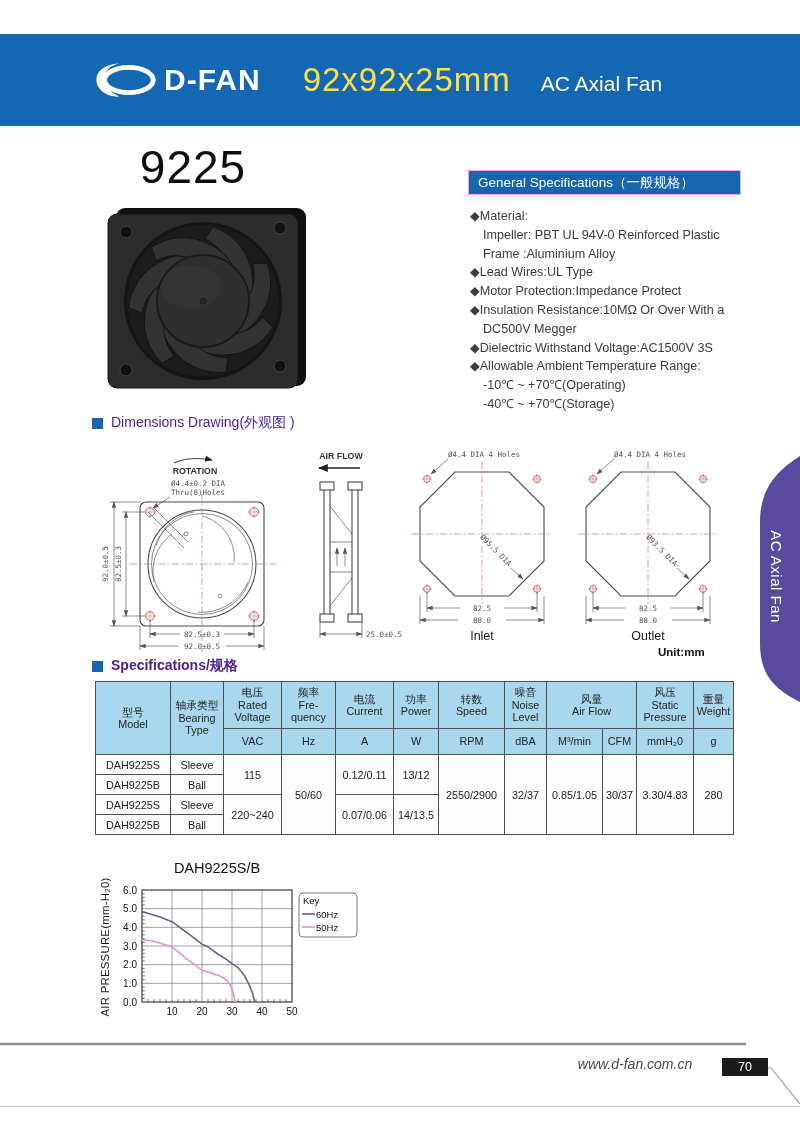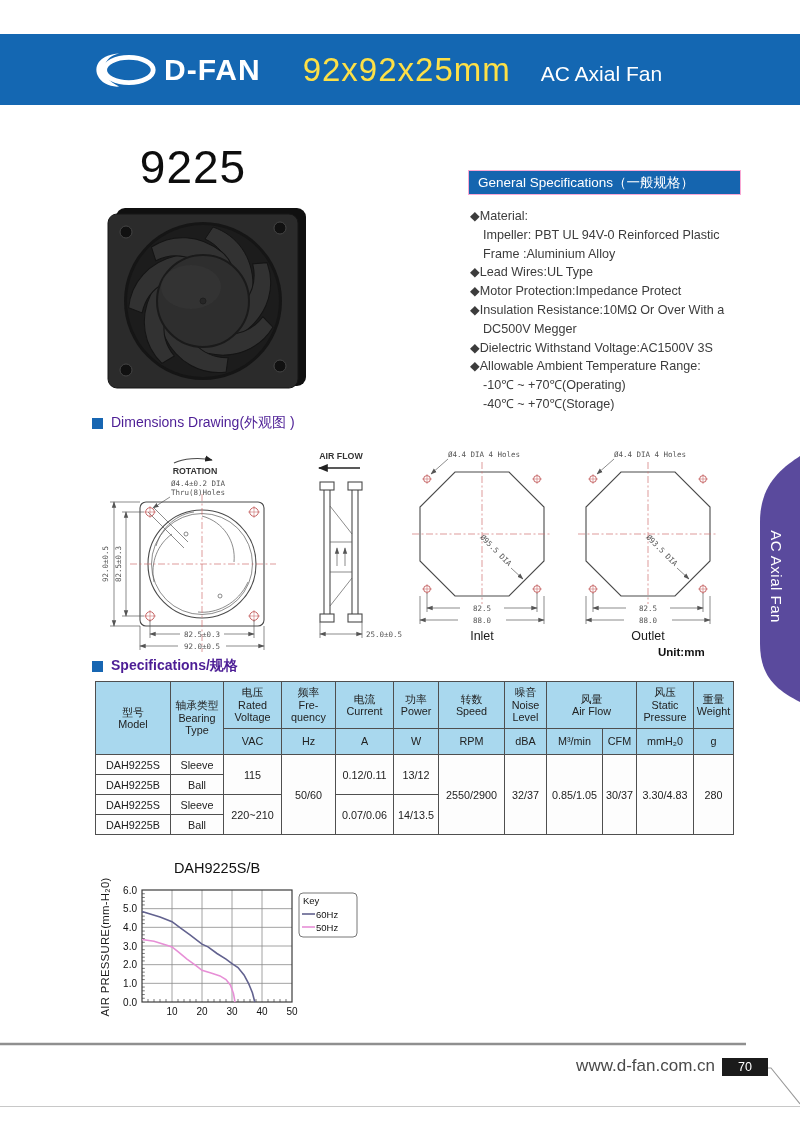--- a/index.html
+++ b/index.html
@@ -1,19 +1,19 @@
 <!DOCTYPE html>
 <html><head>
 <meta charset="utf-8">
 <style>
   html,body{margin:0;padding:0;background:#e8e8e8;}
   .page{position:relative;width:800px;height:1131px;background:#fff;overflow:hidden;
         font-family:"Liberation Sans",sans-serif;}
   
-  .topbar{position:absolute;left:0;top:34px;width:800px;height:71px;background:#1467b2;
+  .topbar{position:absolute;left:0;top:34px;width:800px;height:92px;background:#1467b2;
           display:flex;align-items:center;text-align:right;}
   .logo{display:flex;align-items:center;margin-left:90px;}
   .logo-text{color:#fff;font-size:30px;font-weight:bold;letter-spacing:1px;margin-left:4px;}
   .size-title{color:#fde047;font-size:33px;font-weight:400;margin-left:42px;letter-spacing:1px;}
   .subtitle{color:#fff;font-size:21px;margin-left:30px;margin-top:8px;}
   
   .model-number{position:absolute;left:108px;top:140px;width:170px;text-align:center;
                 font-size:46px;color:#0d0d0d;letter-spacing:1px;}
   .fan-photo{position:absolute;left:100px;top:202px;}
   
@@ -49,22 +49,22 @@
   .spec-table tr.r2{height:26px;padding-left:7px;}
   .spec-table tr.b{height:20px;}
   
   .chart-title{position:absolute;left:140px;top:860px;width:154px;text-align:center;
                font-size:14.5px;color:#111;}
   .chart-ylabel{position:absolute;left:20px;top:941px;width:170px;text-align:center;
                 transform:rotate(-90deg);font-size:11.3px;color:#1a1a1a;letter-spacing:.3px;}
   .curve-svg{position:absolute;left:90px;top:880px;font-family:"Liberation Sans",sans-serif;}
   
   .footer-svg{position:absolute;left:0;top:1040px;}
-  .site{position:absolute;left:555px;top:1056px;width:160px;text-align:right;
-        font-size:17px;color:#4a4a4a;}
+  .site{position:absolute;left:555px;top:1056px;width:160px;text-align:center;
+        font-size:14px;color:#4a4a4a;font-style:italic;}
   .pagenum{position:absolute;left:722px;top:1058px;width:46px;height:18px;background:#1b1b1b;
            color:#fff;font-size:12.5px;line-height:18px;text-align:center;}
   svg text{font-family:"Liberation Sans",sans-serif;}
 </style>
 </head>
 <body>
 
 <div class="page">
 
   <div class="topbar">
@@ -359,21 +359,21 @@
         <td rowspan="4">3.30/4.83</td>
         <td rowspan="4">280</td>
       </tr>
       <tr class="b">
         <td>DAH9225B</td>
         <td>Ball</td>
       </tr>
       <tr class="b">
         <td>DAH9225S</td>
         <td>Sleeve</td>
-        <td rowspan="2">220~210</td>
+        <td rowspan="2">220~240</td>
         <td rowspan="2">0.07/0.06</td>
         <td rowspan="2">14/13.5</td>
       </tr>
       <tr class="b">
         <td>DAH9225B</td>
         <td>Ball</td>
       </tr>
     </tbody>
   </table>
 

